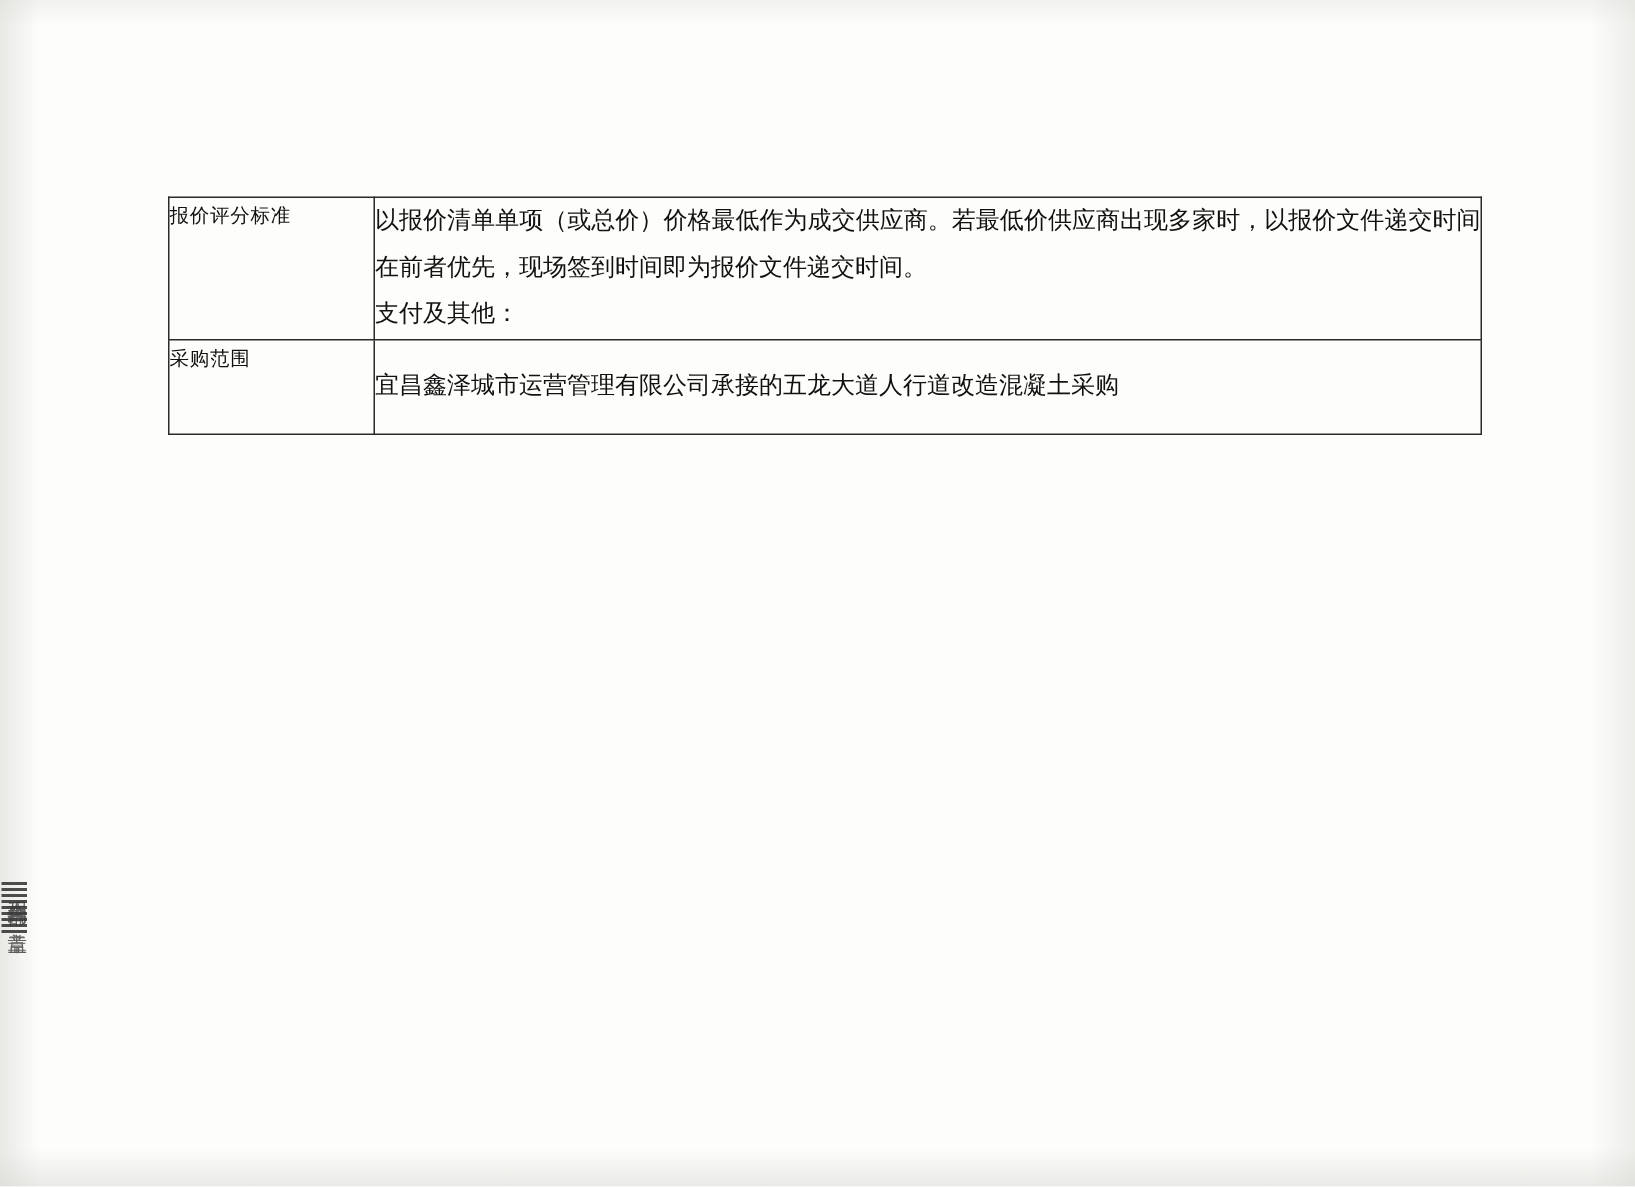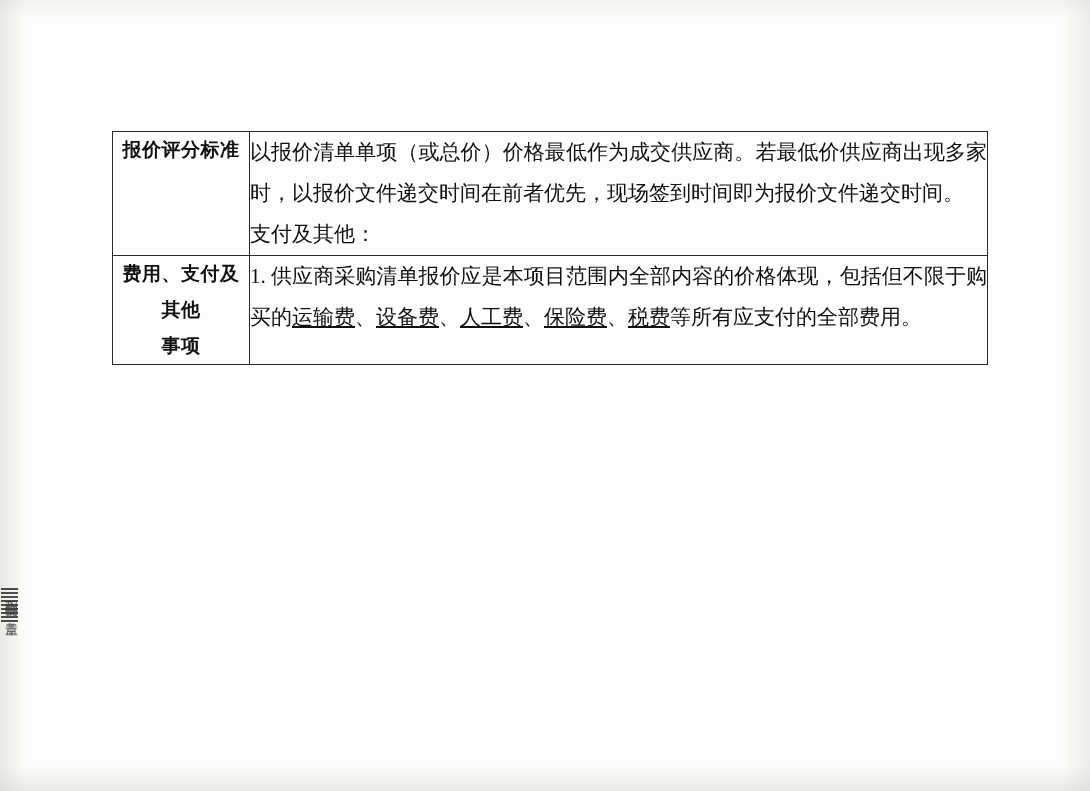--- a/index.html
+++ b/index.html
@@ -60,34 +60,33 @@
     border-collapse: collapse;
     table-layout: fixed;
   }
   .doc-table td {
     border: 1px solid #2b2b2b;
     vertical-align: top;
     padding: 0;
   }
   .label-cell {
     width: 136px;
-    text-align: center;
     vertical-align: middle;
-    font-size: 19px;
+    font-size: 13px;
     line-height: 1.9;
-    font-weight: 700;
+    font-weight: 400;
     letter-spacing: .5px;
     padding: 6px 8px;
   }
   .label-cell .label-line {
     display: block;
   }
   .content-cell {
     padding: 9px 12px 10px 12px;
-    font-size: 21px;
+    font-size: 16px;
     line-height: 1.95;
     text-align: justify;
   }
   .row-criteria .content-cell {
     height: 86px;
   }
   .row-scope .content-cell {
     height: 62px;
     vertical-align: middle;
     padding-top: 0;
@@ -146,27 +145,26 @@
     <tbody>
       <tr class="row-criteria">
         <td class="label-cell">
           <span class="label-line">报价评分标准</span>
         </td>
         <td class="content-cell">
           <p class="p">以报价清单单项（或总价）价格最低作为成交供应商。若最低价供应商出现多家时，以报价文件递交时间在前者优先，现场签到时间即为报价文件递交时间。</p>
           <p class="p">支付及其他：</p>
         </td>
       </tr>
-      <tr class="row-fees">
+      <tr class="row-scope">
         <td class="label-cell">
-          <span class="label-line">费用、支付及其他</span>
-          <span class="label-line">事项</span>
+          <span class="label-line">采购范围</span>
         </td>
         <td class="content-cell">
-          <p class="p">1. 供应商采购清单报价应是本项目范围内全部内容的价格体现，包括但不限于购买的<span class="u">运输费</span>、<span class="u">设备费</span>、<span class="u">人工费</span>、<span class="u">保险费</span>、<span class="u">税费</span>等所有应支付的全部费用。</p>
+          <p class="p">宜昌鑫泽城市运营管理有限公司承接的五龙大道人行道改造混凝土采购</p>
         </td>
       </tr>
     </tbody>
   </table>
 
   <div class="side-text-blurred"></div>
   <div class="side-text">工程合约部  盖章</div>
 </div>
 
 </body></html>

